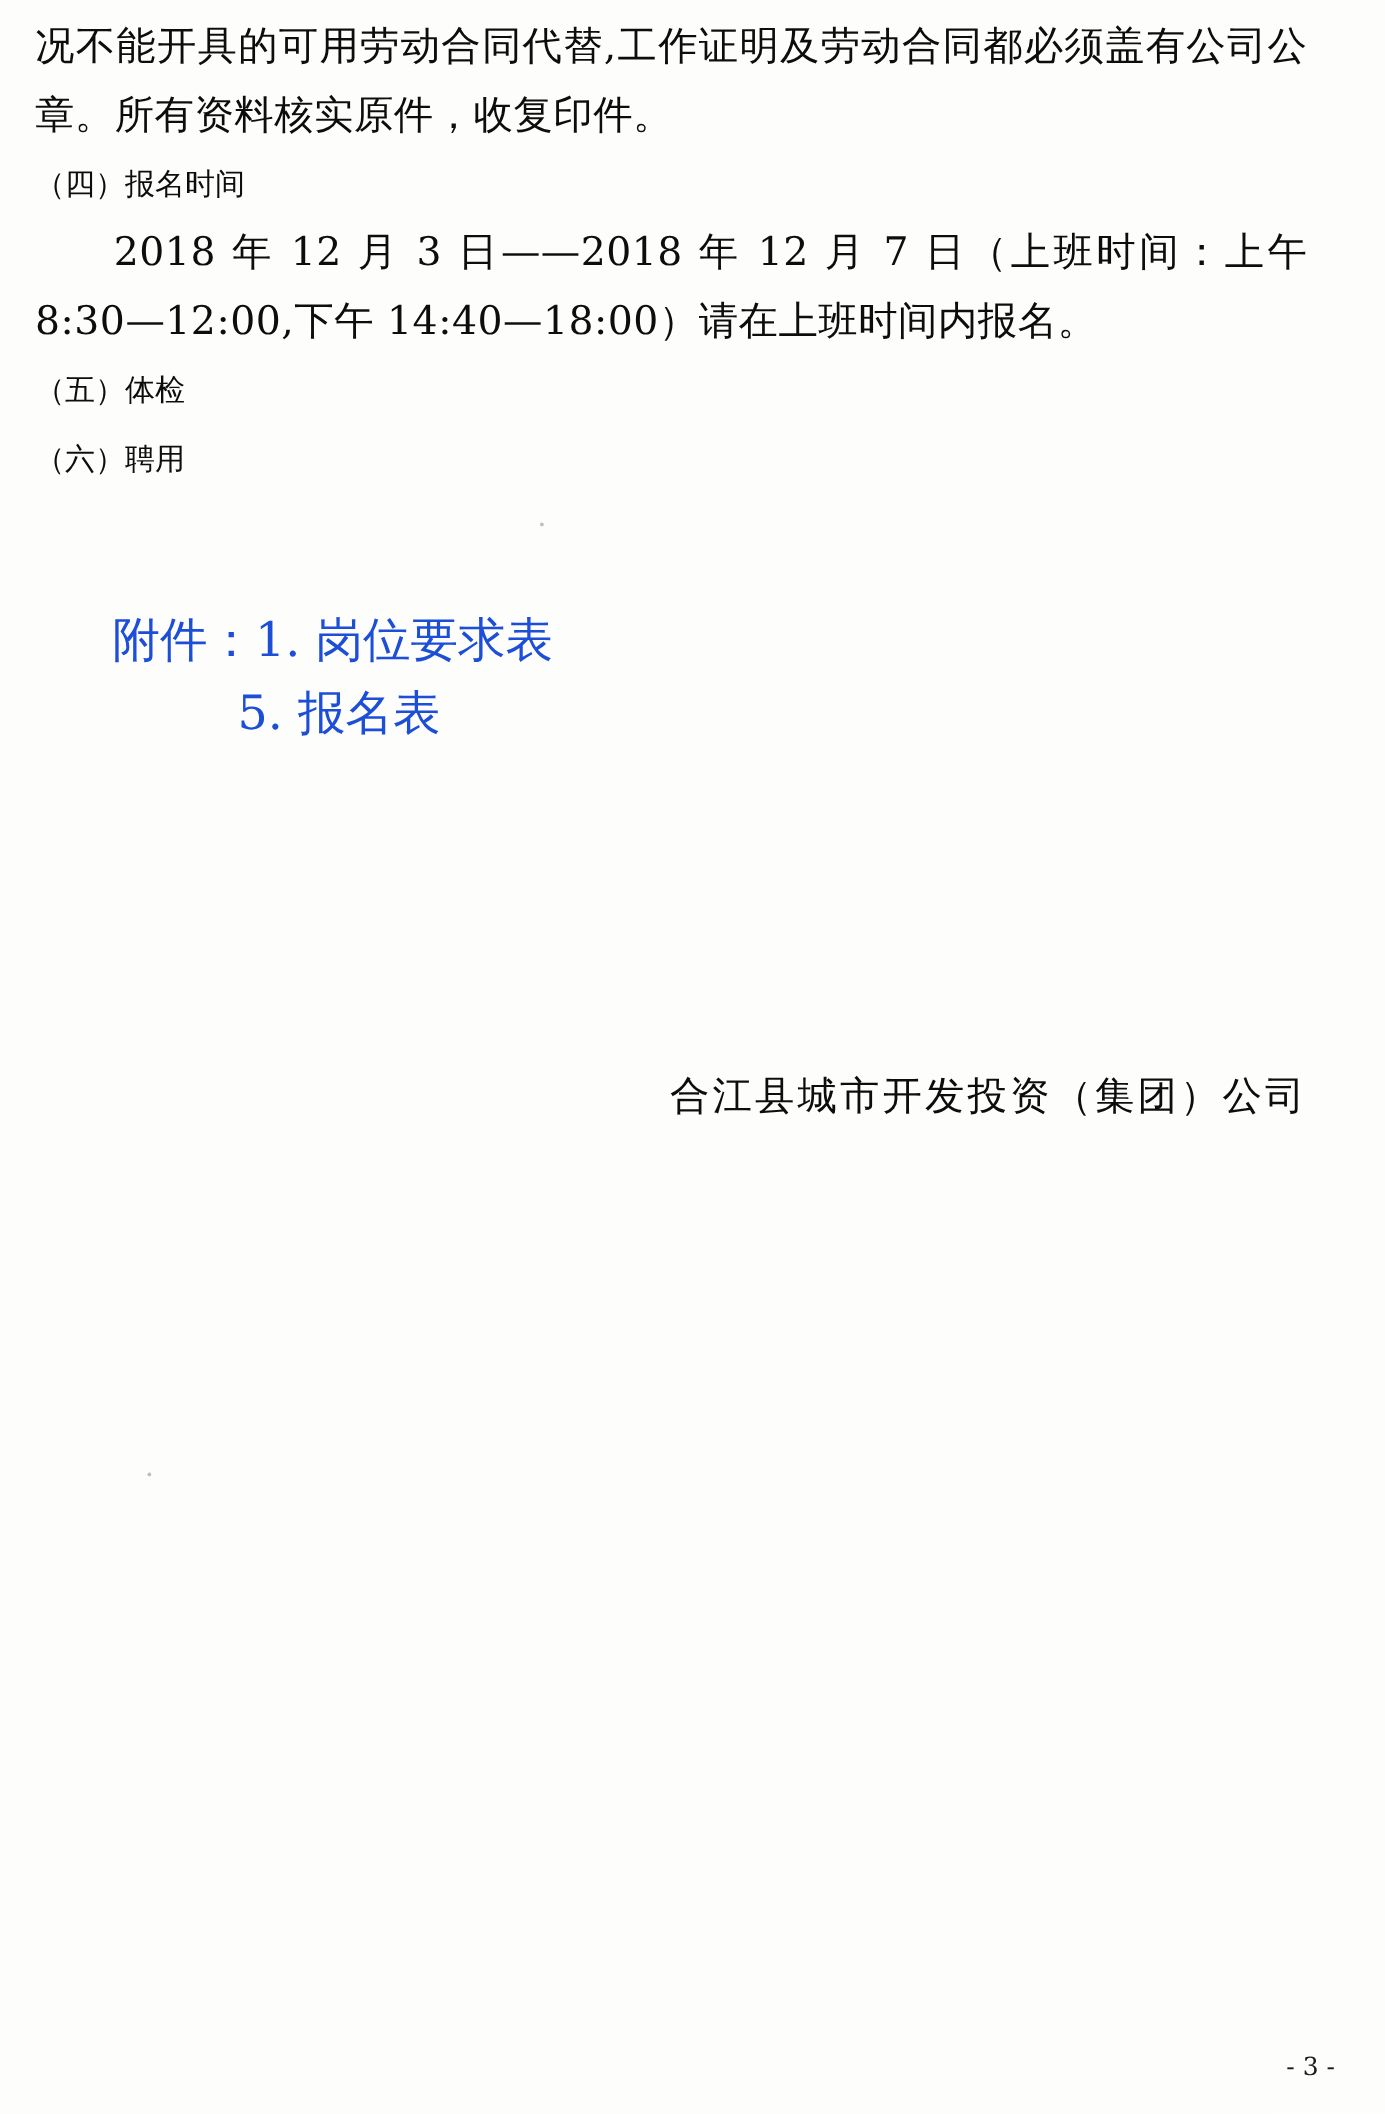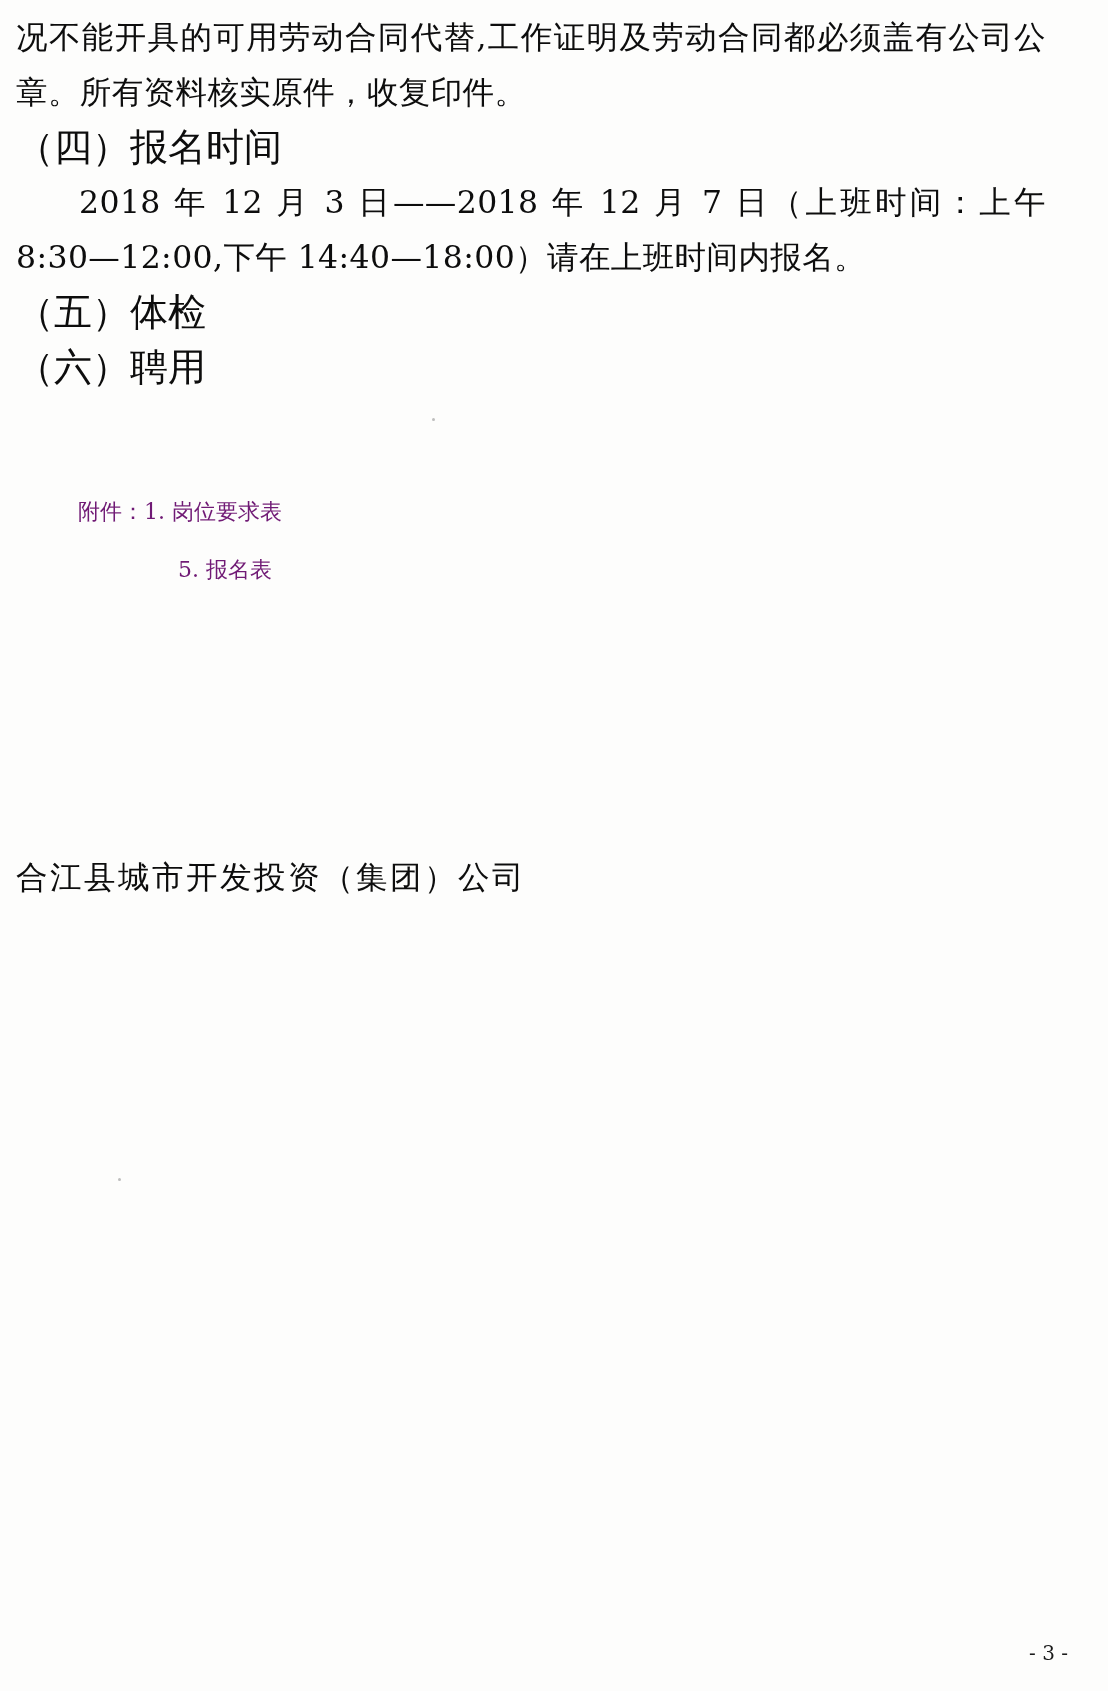--- a/index.html
+++ b/index.html
@@ -13,59 +13,59 @@
     position: relative;
     font-family: "DejaVu Serif", serif;
     color: #101010;
     overflow: hidden;
   }
   .page {
     position: relative;
     width: 1108px;
     height: 1691px;
     box-sizing: border-box;
-    padding: 0 62px 0 16px;
+    padding: 0 62px 0 28px;
     background: #fdfdfc;
   }
   .doc-body {
     padding-top: 10px;
   }
   .para {
     font-size: 31.5px;
     line-height: 55px;
     letter-spacing: 0.4px;
     text-align: justify;
     text-justify: inter-ideograph;
     margin: 0;
     color: #0d0d0d;
   }
   .indent {
     text-indent: 63px;
   }
   .heading {
-    font-size: 38px;
+    font-size: 24px;
     line-height: 55px;
     margin: 0;
     color: #0d0d0d;
   }
   .attach-block {
     margin-top: 88px;
-    font-size: 22px;
+    font-size: 38px;
     line-height: 58px;
-    color: #701a75;
+    color: #1d4ed8;
   }
   .attach-line-1 {
     padding-left: 62px;
   }
   .attach-line-2 {
     padding-left: 162px;
   }
   .signature {
     margin-top: 250px;
-    text-align: left;
+    text-align: right;
     font-size: 31.5px;
     line-height: 56px;
     letter-spacing: 2.5px;
     color: #0d0d0d;
   }
   .sig-line {
     display: block;
   }
   .sig-date {
     letter-spacing: 1px;

